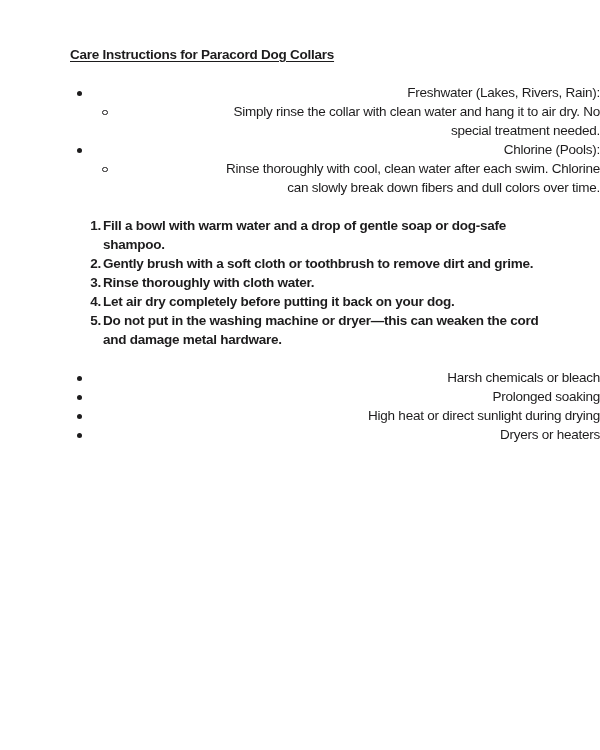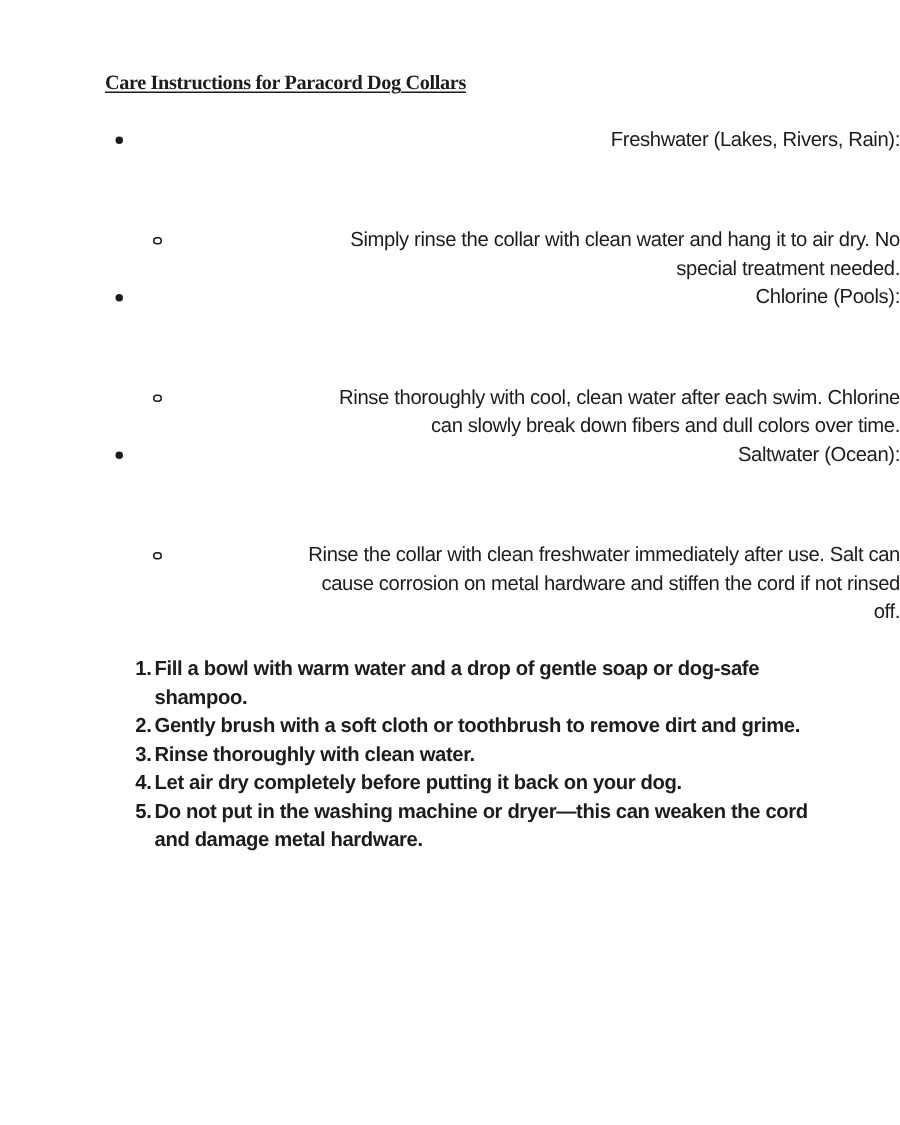--- a/index.html
+++ b/index.html
@@ -28,21 +28,20 @@
   p {
     margin: 0;
   }
   .preline {
     white-space: pre-line;
   }
   .title {
     font-weight: 700;
     text-decoration: underline;
     text-underline-offset: 2px;
-    font-family: Liberation Serif, serif;
   }
   .bold {
     font-weight: 700;
   }
   ul, ol {
     list-style: none;
     margin: 0;
     padding: 0;
   }
   .ul1 > li {
@@ -56,21 +55,20 @@
     left: 7px;
     top: 8px;
     width: 5px;
     height: 5px;
     border-radius: 50%;
     background: #1d1c1d;
   }
   .ul2 > li {
     position: relative;
     padding-left: 24px;
-    margin-top: 48px;
   }
   .ul2 > li::before {
     content: "";
     position: absolute;
     left: 9px;
     top: 7.5px;
     width: 3.5px;
     height: 3.5px;
     border: 1px solid #1d1c1d;
     border-radius: 50%;
@@ -114,36 +112,34 @@
 special treatment needed.</span></li>
       </ul>
     </li>
     <li>
       <span class="preline">Chlorine (Pools):</span>
       <ul class="ul2">
         <li><span class="preline">Rinse thoroughly with cool, clean water after each swim. Chlorine
 can slowly break down fibers and dull colors over time.</span></li>
       </ul>
     </li>
-    <li>
-      <span class="preline">Saltwater (Ocean):</span>
-      <ul class="ul2">
-        <li><span class="preline">Rinse the collar with clean freshwater immediately after use. Salt can
-cause corrosion on metal hardware and stiffen the cord if not rinsed
-off.</span></li>
-      </ul>
-    </li>
   </ul>
 
 
   <ol class="block ol1">
     <li><span class="preline">Fill a bowl with warm water and a drop of gentle soap or dog-safe
 shampoo.</span></li>
     <li><span class="preline">Gently brush with a soft cloth or toothbrush to remove dirt and grime.</span></li>
-    <li><span class="preline">Rinse thoroughly with clean water.</span></li>
+    <li><span class="preline">Rinse thoroughly with cloth water.</span></li>
     <li><span class="preline">Let air dry completely before putting it back on your dog.</span></li>
     <li><span class="preline">Do not put in the washing machine or dryer—this can weaken the cord
 and damage metal hardware.</span></li>
   </ol>
 
 
+  <ul class="ul1 tight">
+    <li><span>Harsh chemicals or bleach</span></li>
+    <li><span>Prolonged soaking</span></li>
+    <li><span>High heat or direct sunlight during drying</span></li>
+    <li><span>Dryers or heaters</span></li>
+  </ul>
 
 </div>
 
 </body></html>

